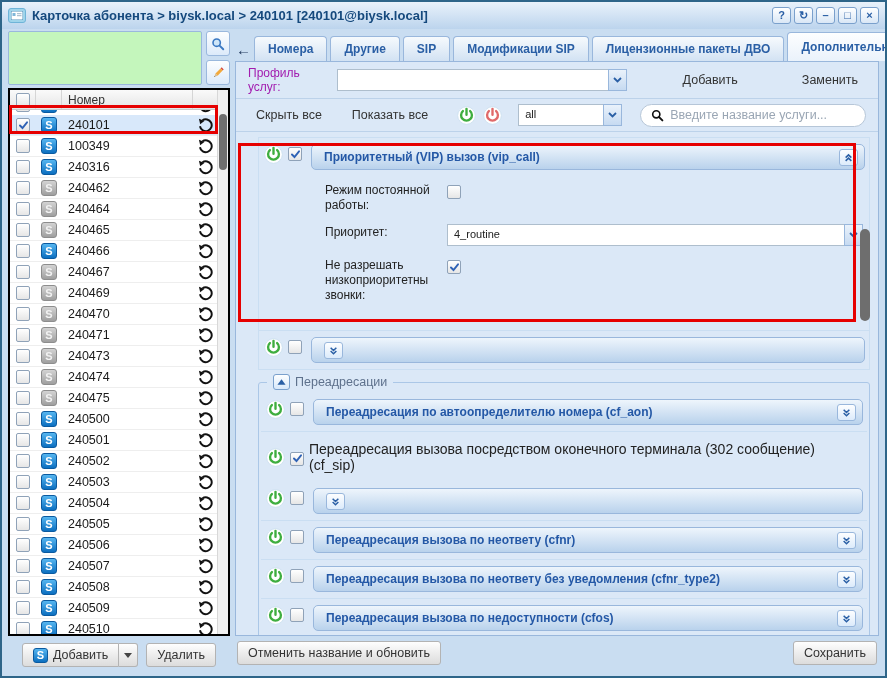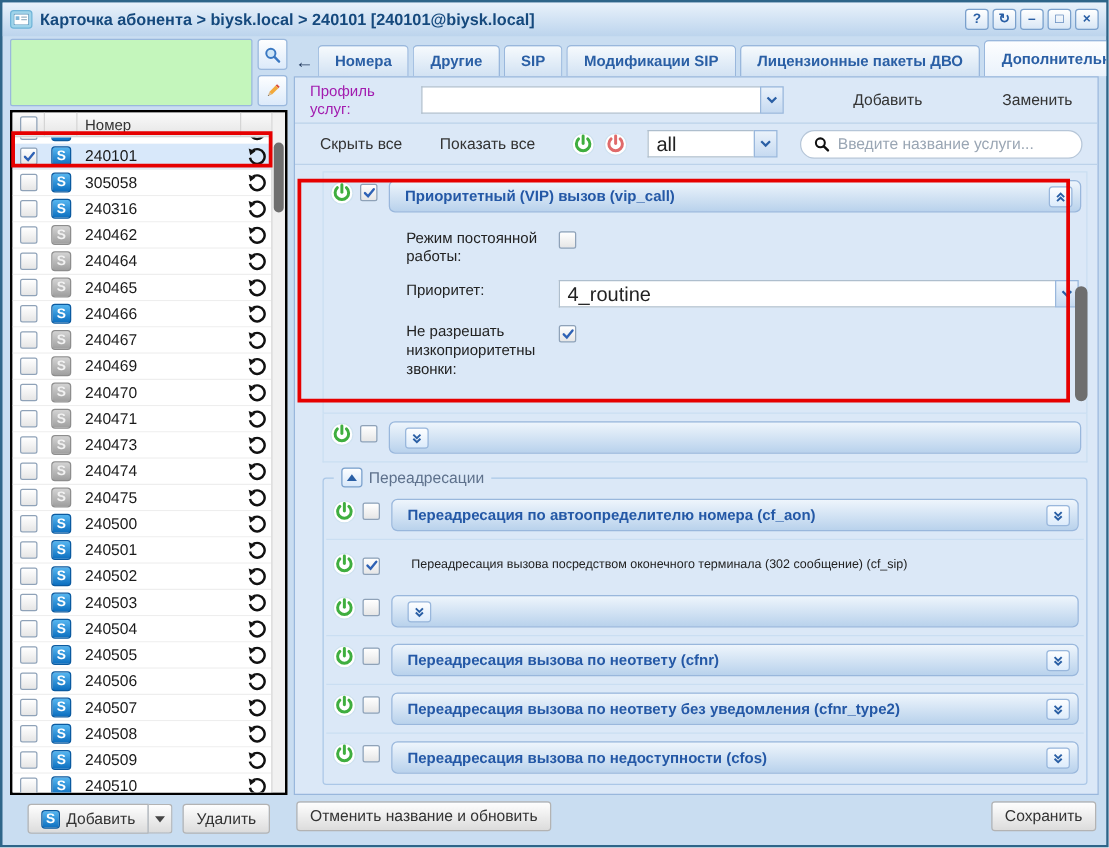--- a/index.html
+++ b/index.html
@@ -79,21 +79,21 @@
   .tab-scroll.left { color: #223a5e; }
   .tab { height: 25px; padding: 0 13px; display: flex; align-items: center;
     background: linear-gradient(#f6fafd, #d2e2f3); border: 1px solid #99b7dc; border-bottom: none;
     border-radius: 4px 4px 0 0; color: #2a5fa5; font-weight: bold; font-size: 12px; white-space: nowrap; }
   .tab.active { height: 29px; background: linear-gradient(#fdfeff, #eaf2fb); }
   .content { flex: 1; border: 1px solid #99b7dc; background: #dbe8f7; display: flex; flex-direction: column; overflow: hidden; }
   .profile-row { height: 37px; display: flex; align-items: center; padding: 0 12px; border-bottom: 1px solid #bcd2ea; flex: none; }
   .flabel { color: #a21caf; margin-right: 10px; }
   .combo { display: flex; height: 22px; }
   .combo-val { background: #fff; border: 1px solid #aebecd; border-right: none; padding: 3px 6px; flex: 1;
-    font-size: 16px; color: #222; white-space: nowrap; overflow: hidden; }
+    font-size: 11px; color: #222; white-space: nowrap; overflow: hidden; }
   .combo-btn { width: 19px; background: linear-gradient(#eaf2fb, #c6daf1); border: 1px solid #99b7dc;
     display: flex; align-items: center; justify-content: center; }
   .profile-combo { width: 320px; }
   .flat-btn { color: #333; font-size: 12.5px; padding: 4px 8px; cursor: default; }
   .profile-row .flat-btn { margin-left: 48px; }
   .filter-row { height: 33px; display: flex; align-items: center; padding: 0 12px; border-bottom: 1px solid #bcd2ea; flex: none; gap: 6px; }
   .pwr { width: 20px; height: 20px; display: inline-flex; align-items: center; justify-content: center; flex: none; }
   .filter-combo { width: 104px; margin-left: 10px; }
   .search-pill { flex: 1; height: 23px; margin-left: 12px; background: #fff; border: 1px solid #b6c6d8;
     border-radius: 12px; display: flex; align-items: center; padding: 0 10px; gap: 6px; }
@@ -113,21 +113,21 @@
   .svc-title { color: #2458a6; font-weight: bold; font-size: 12px; flex: 1;
     white-space: nowrap; overflow: hidden; }
   .collapse-btn { width: 19px; height: 17px; border: 1px solid #99b7dc; border-radius: 3px;
     background: linear-gradient(#fdfeff, #dcebfb); display: flex; align-items: center; justify-content: center; }
   .svc-bd { padding: 12px 2px 10px 14px; }
   .fld { display: flex; align-items: flex-start; margin-bottom: 11px; }
   .fld-label { width: 122px; flex: none; color: #222; line-height: 1.25; padding-top: 1px;
     overflow: hidden; }
   .fld-ctl { flex: 1; display: flex; }
   .svc.plain { align-items: center; border: none; padding: 9px 4px; }
-  .svc-plain-label { margin-left: 20px; color: #222; font-size: 10px; }
+  .svc-plain-label { margin-left: 0; color: #222; font-size: 14px; }
   .group-box { border: 1px solid #abc7e7; border-radius: 3px; margin-top: 12px; padding: 10px 2px 2px 2px; position: relative; }
   .group-legend { position: absolute; top: -9px; left: 8px; background: #dbe8f7; padding: 0 6px;
     display: flex; align-items: center; gap: 5px; }
   .legend-toggle { width: 17px; height: 16px; border: 1px solid #7aa0cc; border-radius: 3px;
     background: linear-gradient(#fdfeff, #d8e8fa); display: flex; align-items: center; justify-content: center; }
   .legend-text { color: #5e718c; font-size: 12.5px; }
   .group-box .svc { border-left: none; border-right: none; border-top: none; }
   .group-box .svc:last-child { border-bottom: none; }
   
   .main-footer { height: 34px; display: flex; align-items: center; justify-content: space-between; padding: 0 2px; flex: none; }
@@ -233,21 +233,21 @@
                   </svg>
                 </span>
               </div>
               <div class="lrow">
                 <span class="c-cb">
                   <span class="cbx"></span>
                 </span>
                 <span class="c-ic">
                   <span class="sip online">S</span>
                 </span>
-                <span class="lnum">305058</span>
+                <span class="lnum">100349</span>
                 <span class="hist">
                   <svg width="15" height="15" viewBox="0 0 16 16">
                     <path d="M4.6 2.6 A6.3 6.3 0 1 1 2.1 8.8" fill="none" stroke="#111" stroke-width="2.1"></path>
                     <polygon points="1.0,0.8 2.3,6.6 6.8,3.1" fill="#111"></polygon>
                   </svg>
                 </span>
               </div>
               <div class="lrow">
                 <span class="c-cb">
                   <span class="cbx"></span>

